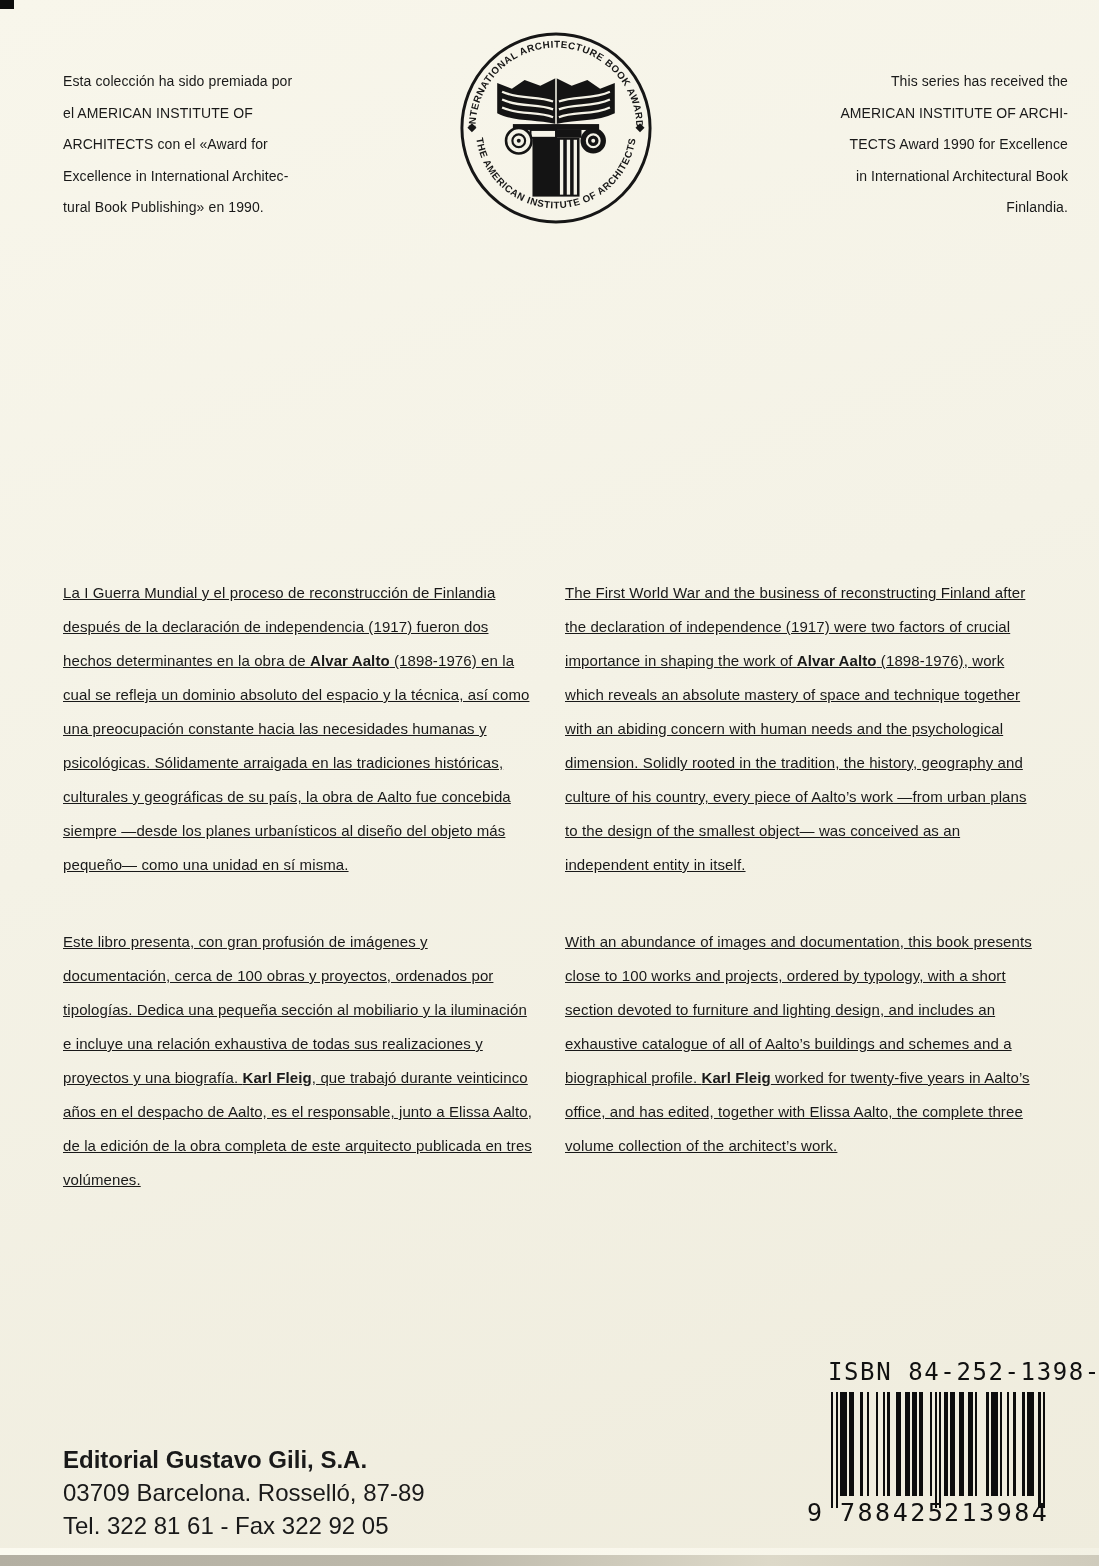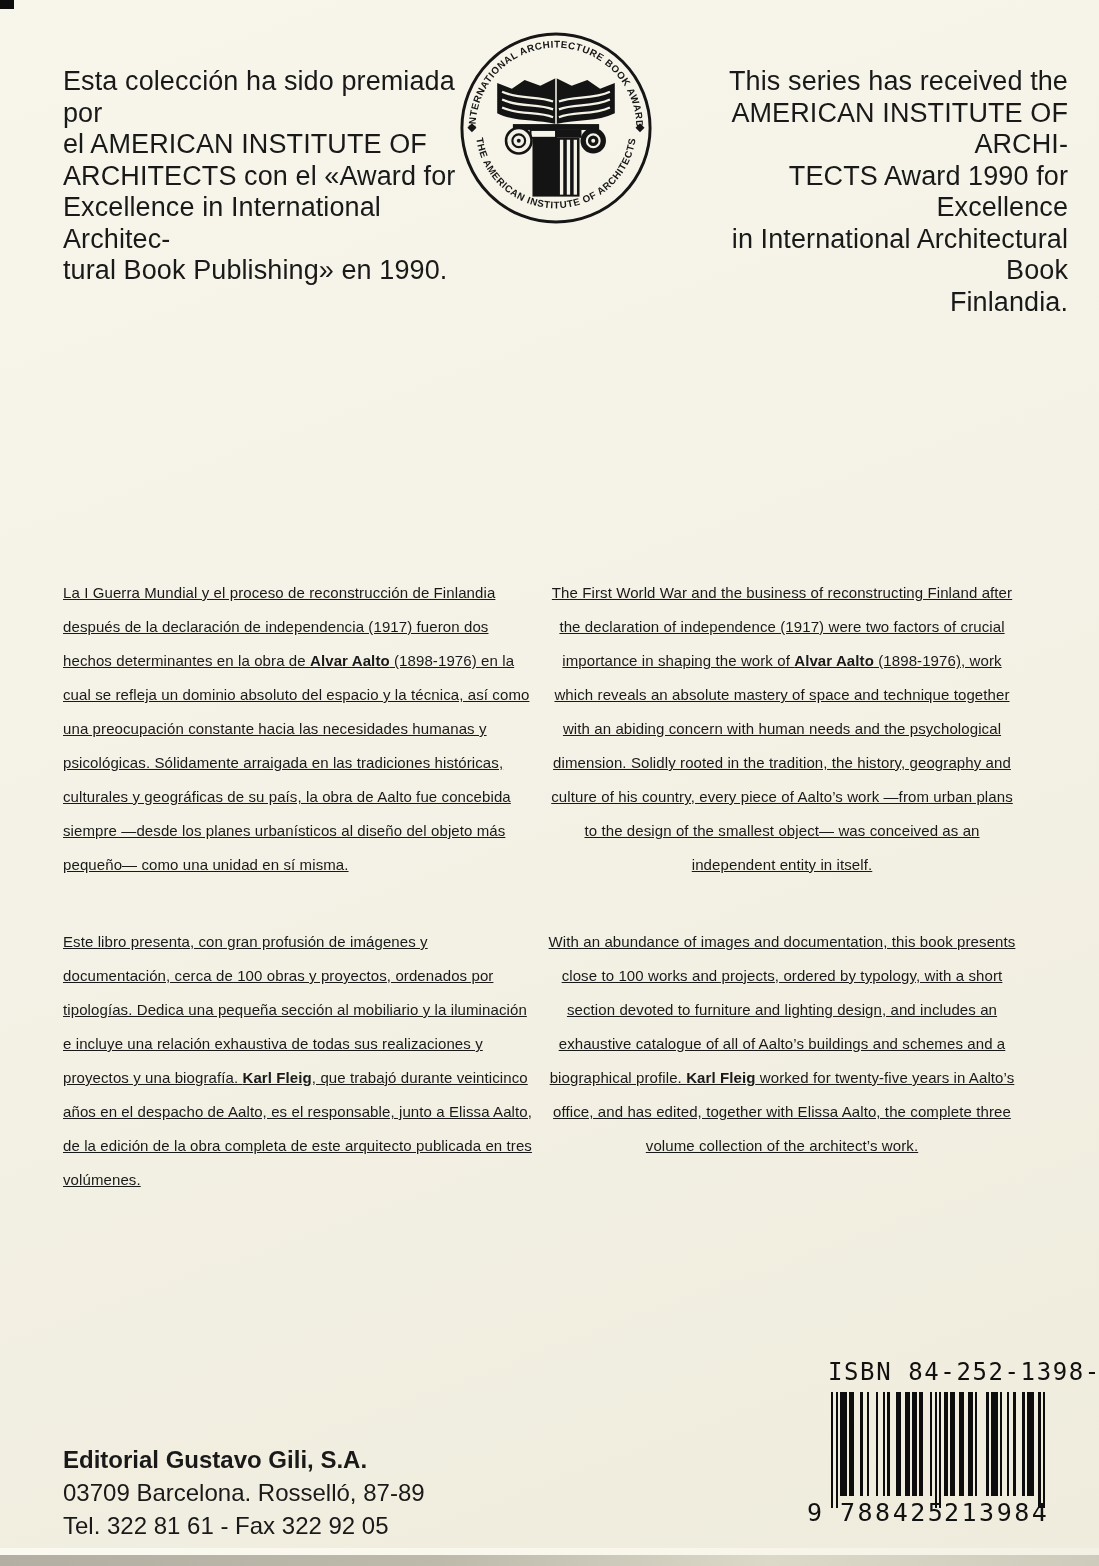--- a/index.html
+++ b/index.html
@@ -16,32 +16,32 @@
   .page-edge-shadow{
     position:absolute;left:0;bottom:0;width:100%;height:11px;
     background:linear-gradient(to right,#b3afa2 0%,#bdb9ab 40%,#ddd9c9 70%,#cfcbbc 100%);
   }
   .page-edge-light{
     position:absolute;left:0;bottom:11px;width:100%;height:7px;
     background:linear-gradient(to right,#fbfaf0 0%,#f9f7ec 60%,#f3f1e4 100%);
   }
 
   
-  .award-note{position:absolute;font-size:27px;line-height:31.5px;letter-spacing:0.1px;}
+  .award-note{position:absolute;font-size:14px;line-height:31.5px;letter-spacing:0.1px;}
   .award-note-es{left:63px;top:66px;width:420px;}
   .award-note-en{left:688px;top:66px;width:380px;text-align:right;}
 
   
   .seal{position:absolute;left:458px;top:30px;width:196px;height:196px;}
   .seal text{font-family:"Liberation Sans", sans-serif;font-weight:bold;fill:#161616;}
 
   
   .col{position:absolute;top:576px;font-size:15px;line-height:34px;letter-spacing:0.1px;text-decoration:underline;}
   .col-es{left:63px;width:476px;}
-  .col-en{left:547px;width:470px;text-align:center;}
+  .col-en{left:565px;width:470px;}
   .para{margin:0;}
   .para + .para{margin-top:43px;}
   .para strong{font-weight:bold;}
 
   
   .publisher{position:absolute;left:63px;top:1443px;font-size:24px;line-height:33px;}
   .publisher .pub-name{font-weight:bold;}
 
   
   .isbn-label{

